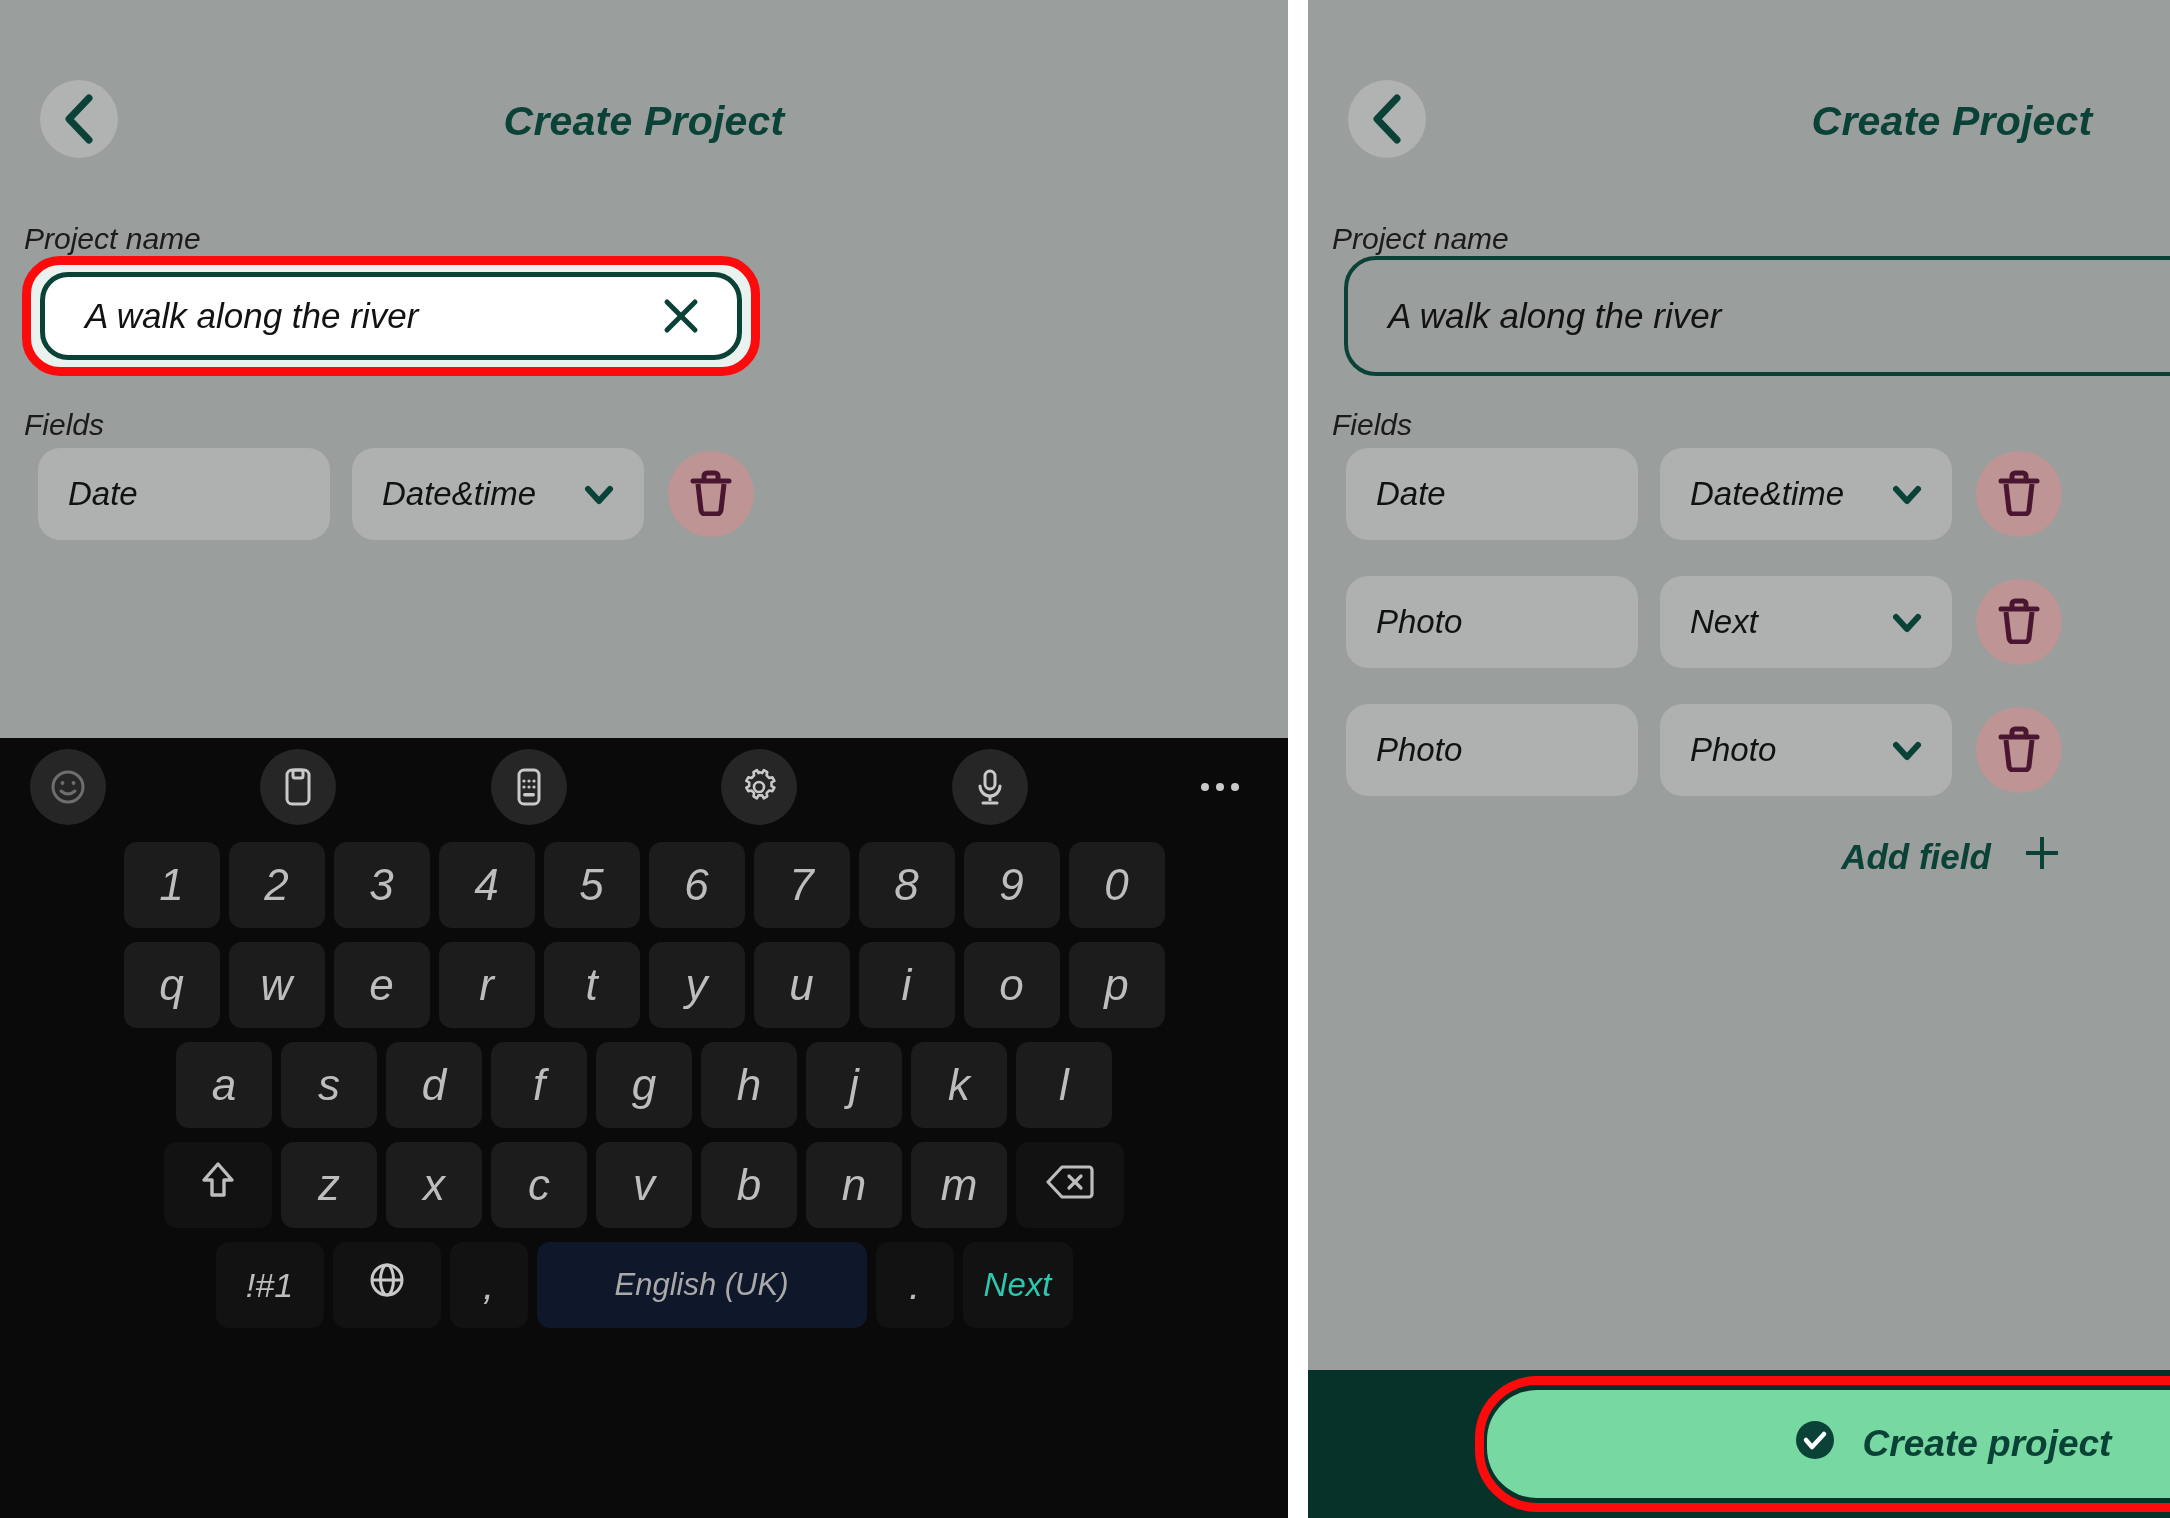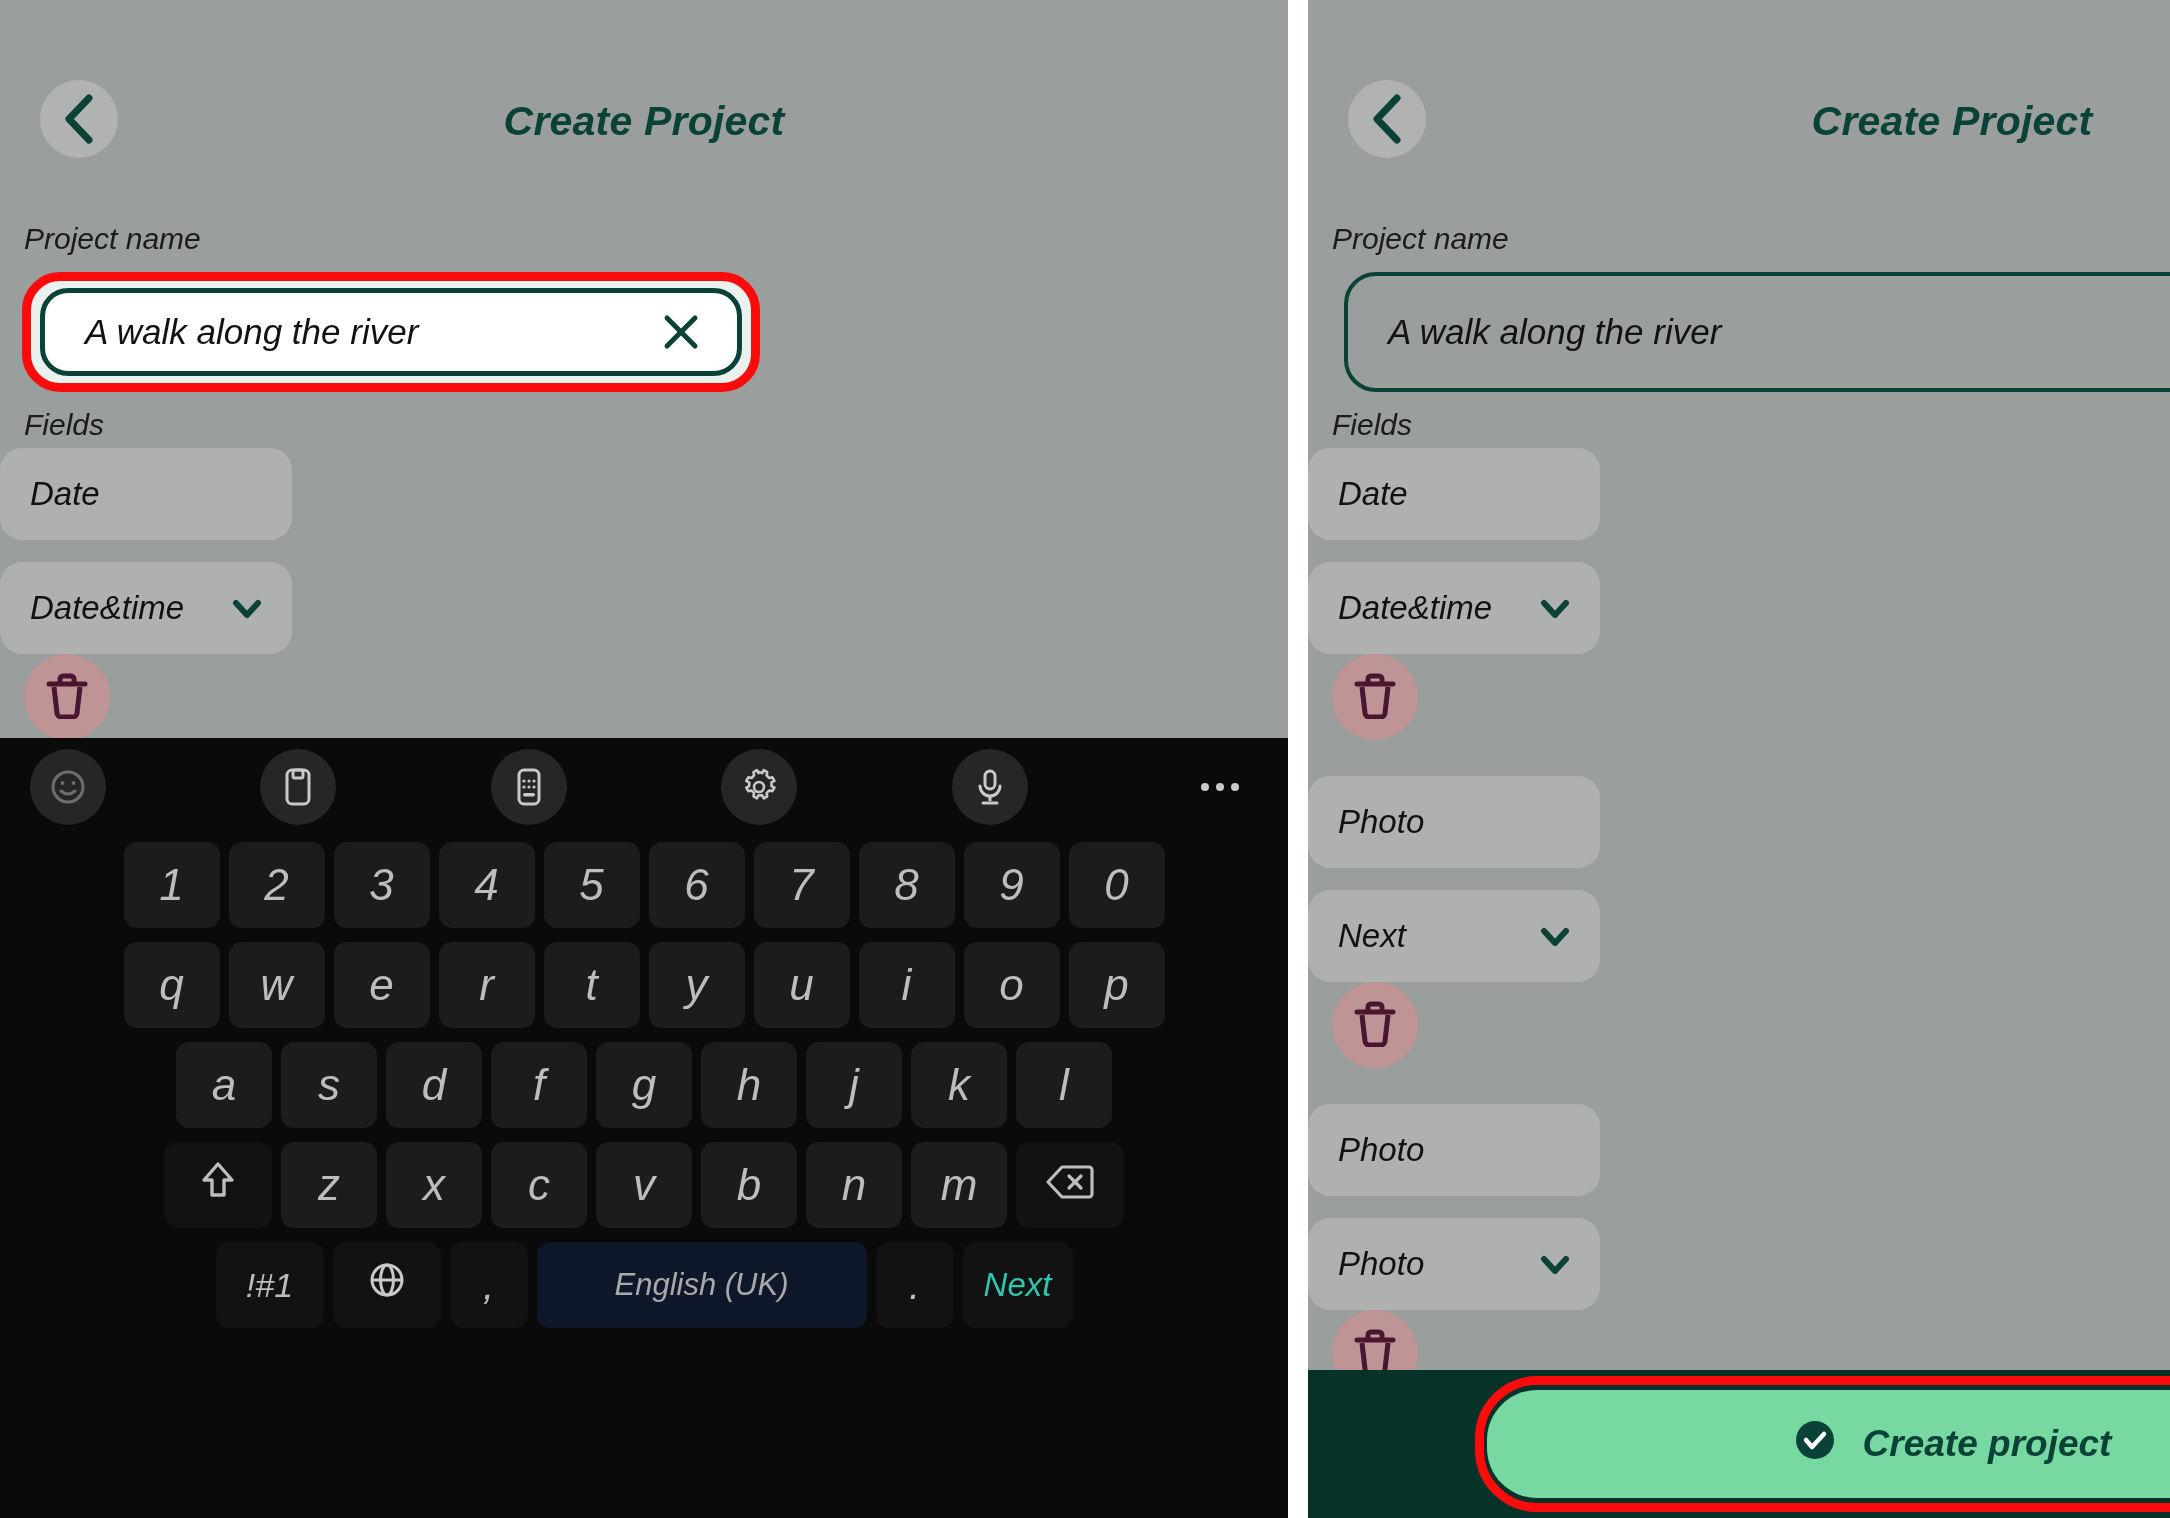--- a/index.html
+++ b/index.html
@@ -68,21 +68,21 @@
     font-size: 30px;
     font-weight: 400;
   }
   .lbl-project { top: 222px; }
   .lbl-fields  { top: 408px; }
 
   
   .name-wrap {
     position: absolute;
     left: 22px;
-    top: 272px;
+    top: 256px;
     width: 738px;
     height: 120px;
   }
   .name-wrap.right { left: 36px; width: 1006px; }
 
   .red-ring {
     position: absolute;
     inset: 0;
     border: 9px solid #fb0b0b;
     border-radius: 38px;
@@ -114,23 +114,23 @@
     flex: 1 1 auto;
     color: #121212;
     font-size: 35px;
   }
   .clear-x { flex: 0 0 auto; line-height: 0; }
 
   
   .fields-area { position: absolute; left: 0; right: 0; top: 448px; }
   .field-row {
     display: flex;
-    align-items: flex-start;
+    align-items: center;
     margin-bottom: 36px;
-    flex-direction: column;
+    padding-left: 38px;
   }
   .chip {
     height: 92px;
     border-radius: 22px;
     background: rgba(255,255,255,0.20);
     display: flex;
     align-items: center;
     padding: 0 30px;
     color: #111;
     font-size: 33px;

